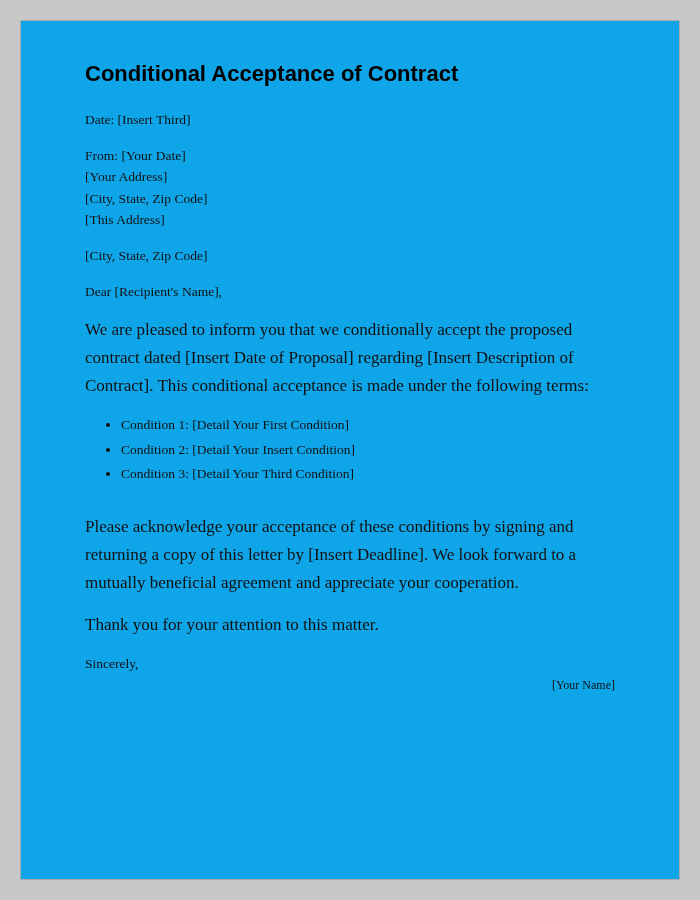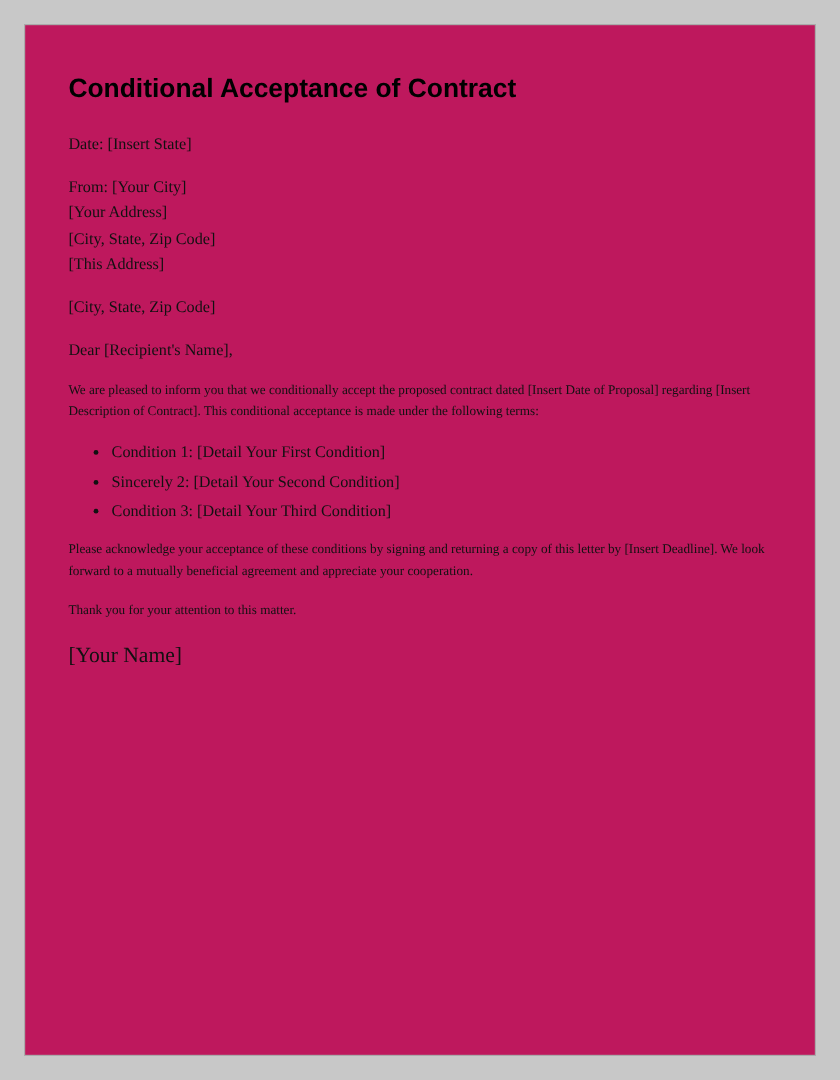--- a/index.html
+++ b/index.html
@@ -12,25 +12,25 @@
       background: #c8c8c8;
       display: flex;
       justify-content: center;
       align-items: flex-start;
       min-height: 900px;
       padding: 20px;
       font-family: Georgia, 'Times New Roman', serif;
     }
 
     .page {
-      background: #be185d;
+      background: #0ea5e9;
       width: 660px;
       min-height: 860px;
       border: 1px solid #aaa;
-      padding: 40px 36px;
+      padding: 40px 64px;
       position: relative;
     }
 
     .doc-title {
       font-size: 22px;
       font-weight: bold;
       margin-bottom: 22px;
       font-family: Arial, Helvetica, sans-serif;
     }
 
@@ -39,89 +39,92 @@
       font-size: 13.5px;
       line-height: 1.6;
       color: #111;
     }
 
     .section p {
       margin: 0;
     }
 
     .body-paragraph {
-      font-size: 11px;
+      font-size: 17px;
       line-height: 1.65;
       color: #111;
       margin-bottom: 14px;
     }
 
     .conditions-list {
       list-style-type: disc;
       padding-left: 36px;
-      margin-bottom: 12px;
+      margin-bottom: 28px;
     }
 
     .conditions-list li {
       font-size: 13.5px;
       line-height: 1.65;
       color: #111;
       margin-bottom: 2px;
     }
 
     .closing-section {
       font-size: 13.5px;
       line-height: 1.65;
       color: #111;
       margin-top: 4px;
     }
 
     .signature-block {
-      margin-top: 14px;
-      font-size: 18px;
+      font-size: 12px;
       line-height: 1.65;
       color: #111;
+      text-align: right;
     }
   </style>
 </head>
 <body>
 
 <div class="page">
 
   <div class="doc-title">Conditional Acceptance of Contract</div>
 
   <div class="section">
-    <p>Date: [Insert State]</p>
+    <p>Date: [Insert Third]</p>
   </div>
 
   <div class="section">
-    <p>From: [Your City]</p>
+    <p>From: [Your Date]</p>
     <p>[Your Address]</p>
     <p>[City, State, Zip Code]</p>
     <p>[This Address]</p>
   </div>
 
   <div class="section">
     <p>[City, State, Zip Code]</p>
   </div>
 
   <div class="section">
     <p>Dear [Recipient's Name],</p>
   </div>
 
   <div class="body-paragraph">We are pleased to inform you that we conditionally accept the proposed contract dated [Insert Date of Proposal] regarding [Insert Description of Contract]. This conditional acceptance is made under the following terms:</div>
 
   <ul class="conditions-list">
   <li>Condition 1: [Detail Your First Condition]</li>
-      <li>Sincerely 2: [Detail Your Second Condition]</li>
+      <li>Condition 2: [Detail Your Insert Condition]</li>
       <li>Condition 3: [Detail Your Third Condition]</li>
     </ul>
 
   <div class="body-paragraph">Please acknowledge your acceptance of these conditions by signing and returning a copy of this letter by [Insert Deadline]. We look forward to a mutually beneficial agreement and appreciate your cooperation.</div>
 
   <div class="body-paragraph">Thank you for your attention to this matter.</div>
 
+  <div class="closing-section">
+    <p>Sincerely,</p>
+  </div>
 
   <div class="signature-block">
     <p>[Your Name]</p>
   </div>
 
 </div>
 
 </body></html>

